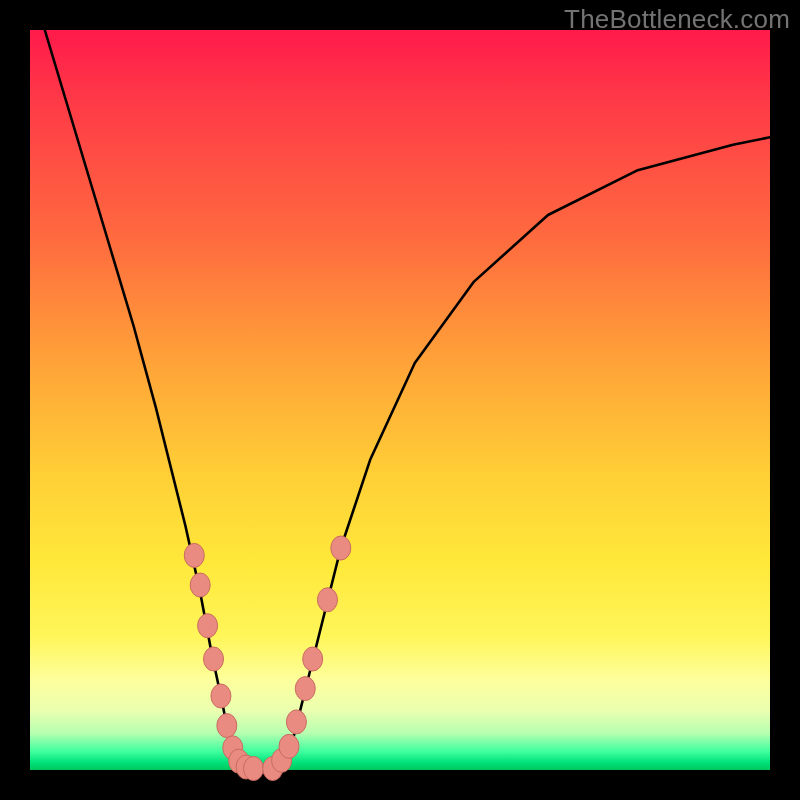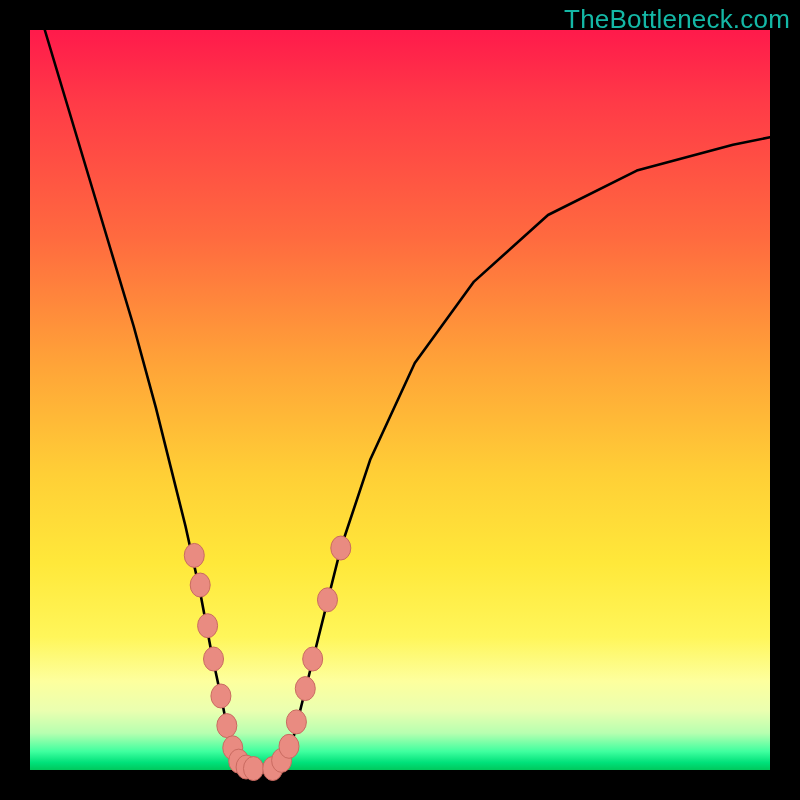--- a/index.html
+++ b/index.html
@@ -39,21 +39,21 @@
       #b7ffb0 95%,
       #3fff9f 97.5%,
       #00e17a 99%,
       #00c85c 100%
     );
   }
   .watermark {
     position: absolute;
     top: 4px;
     right: 10px;
-    color: #14b8a6;
+    color: #737373;
     font-size: 26px;
     letter-spacing: 0.2px;
     font-weight: 400;
     user-select: none;
   }
   svg.overlay {
     position: absolute;
     left: 0;
     top: 0;
     width: 740px;

